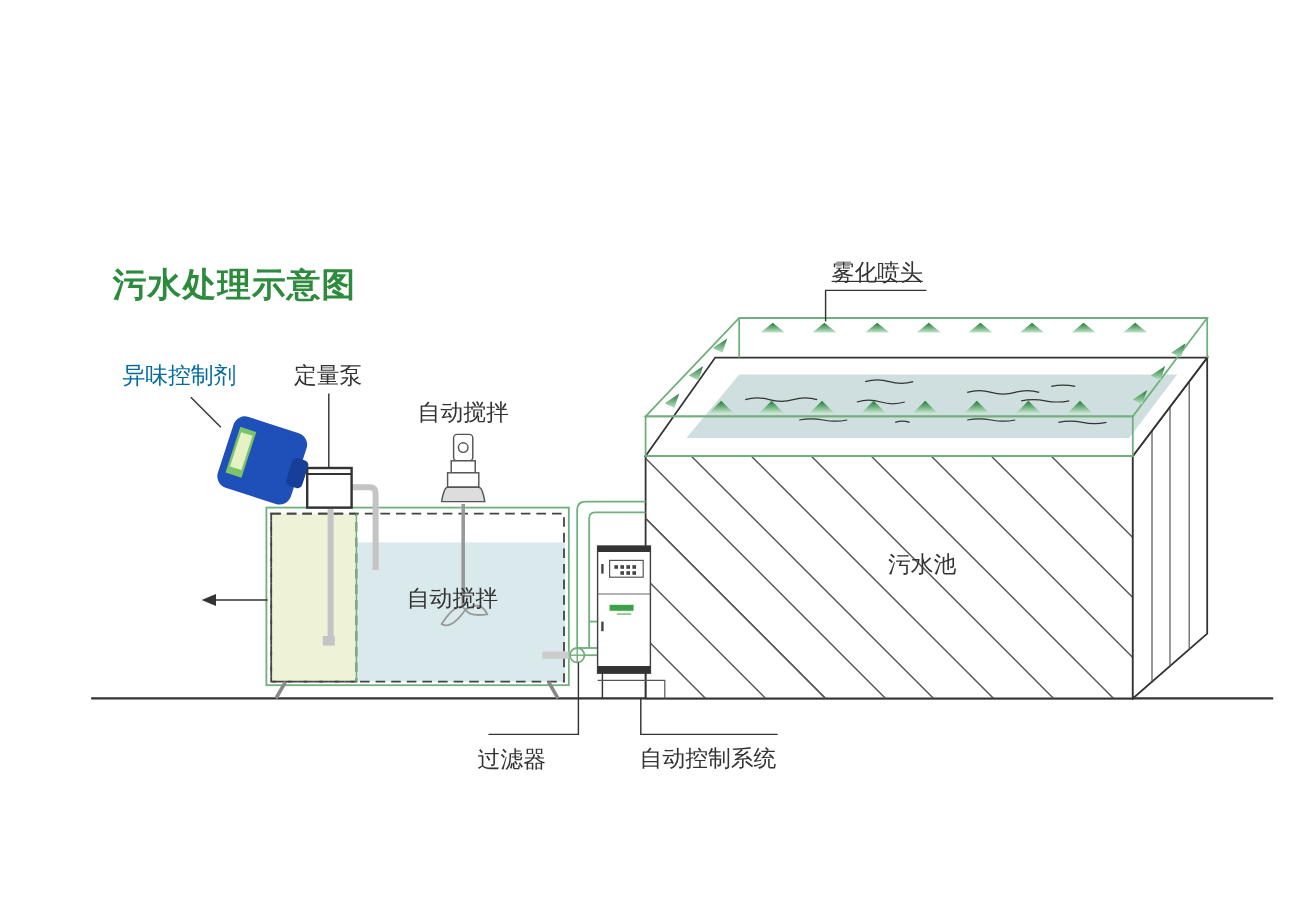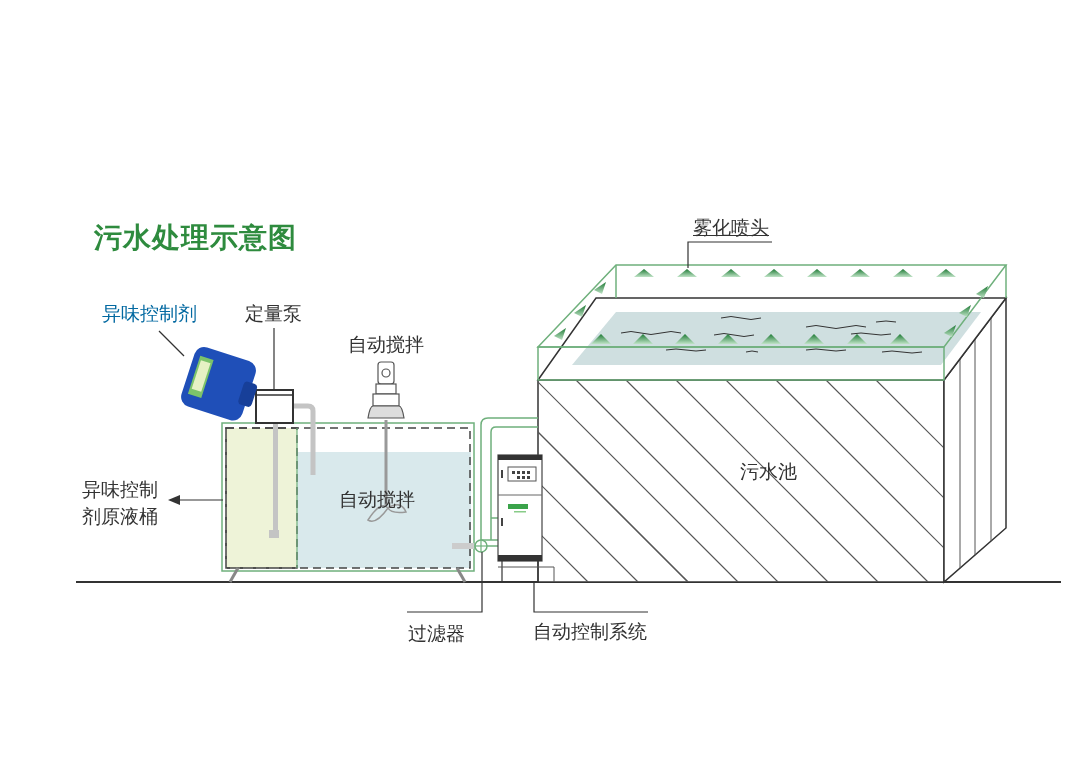--- a/index.html
+++ b/index.html
@@ -189,20 +189,18 @@
     </g>
 
     <polyline points="466,552 466,612 391,612" fill="none" stroke="#333" stroke-width="1.2"></polyline>
     <polyline points="518,582 518,612 632,612" fill="none" stroke="#333" stroke-width="1.2"></polyline>
   </svg>
 
   <div class="title">污水处理示意图</div>
   <div class="lbl orange" style="left:86px;top:302px;">异味控制剂</div>
   <div class="lbl" style="left:229px;top:302px;">定量泵</div>
   <div class="lbl" style="left:332px;top:333px;">自动搅拌</div>
-  <div class="lbl twoline" style="left:66px;top:476px;">异味控制
-剂原液桶</div>
   <div class="lbl" style="left:323px;top:488px;">自动搅拌</div>
   <div class="lbl" style="left:677px;top:216px;text-decoration:underline;">雾化喷头</div>
   <div class="lbl" style="left:724px;top:460px;">污水池</div>
-  <div class="lbl" style="left:392px;top:622px;">过滤器</div>
+  <div class="lbl" style="left:382px;top:622px;">过滤器</div>
   <div class="lbl" style="left:517px;top:622px;font-family:Liberation Mono, monospace;">自动控制系统</div>
 </div>
 
 </body></html>

